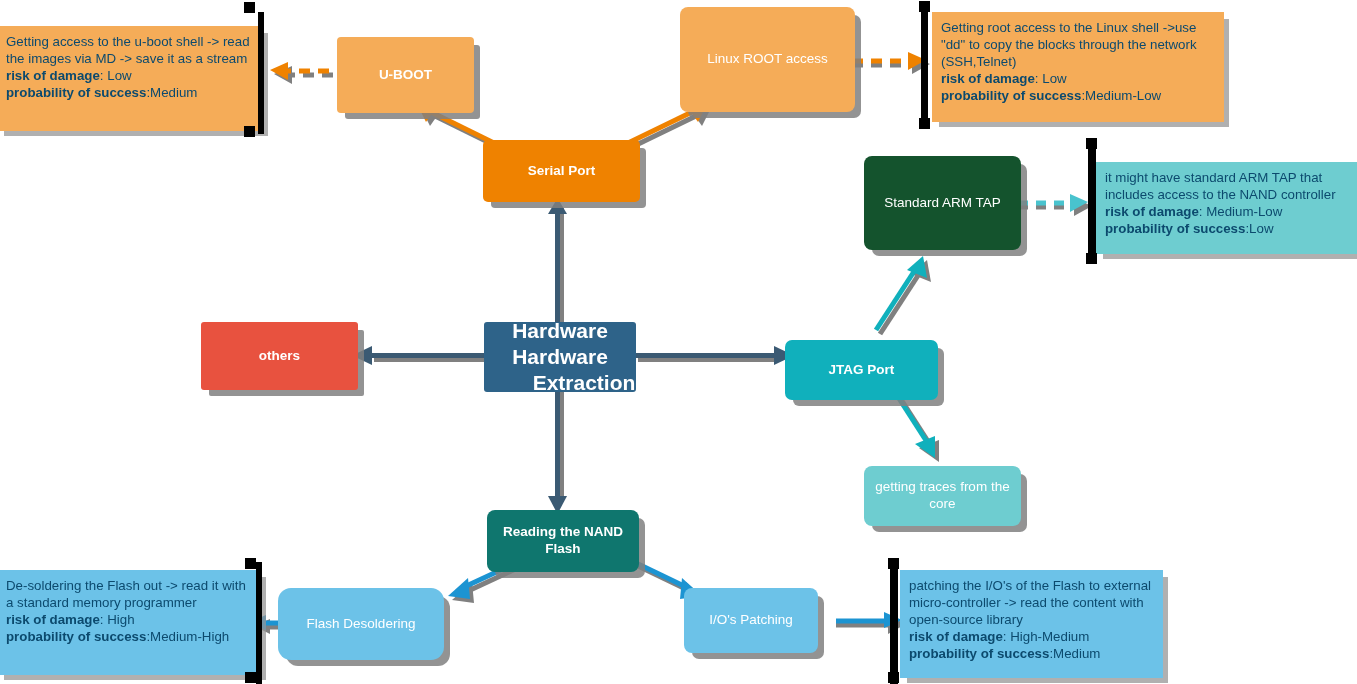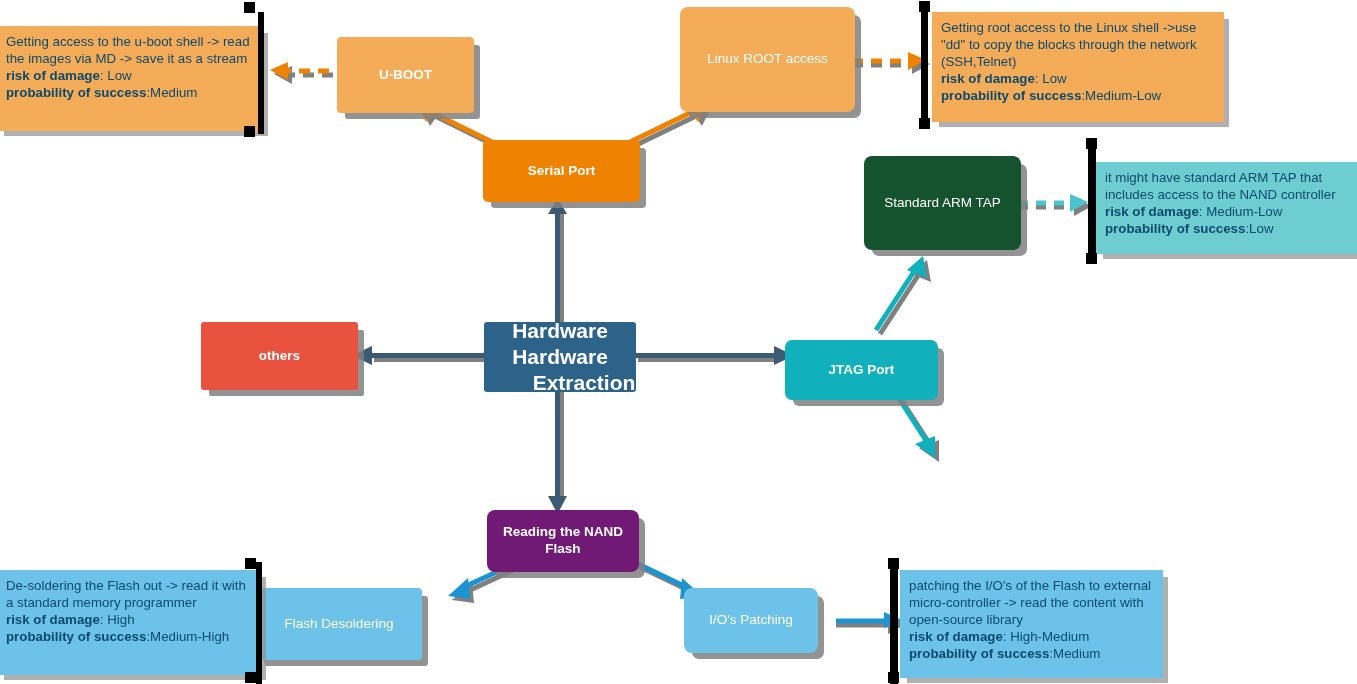--- a/index.html
+++ b/index.html
@@ -235,29 +235,35 @@
   </div>
 
   <div class="node" style="left:785px;top:326px;width:153px;height:60px;background:#10b0bc;border-radius:7px;margin-top:14px;">
     <span>JTAG Port</span>
   </div>
 
   <div class="node plain" style="left:864px;top:156px;width:157px;height:94px;background:#14532d;border-radius:8px;">
     <span>Standard ARM TAP</span>
   </div>
 
-
-  <div class="node" style="left:487px;top:510px;width:152px;height:62px;background:#701a75;border-radius:8px;">
+  <div class="node plain" style="left:864px;top:466px;width:157px;height:60px;background:#6ecdd0;border-radius:8px;">
+    <span style="display:block;">
+      <span style="display:block;">getting traces from the</span>
+      <span style="display:block;">core</span>
+    </span>
+  </div>
+
+  <div class="node" style="left:487px;top:510px;width:152px;height:62px;background:#0f766e;border-radius:8px;">
     <span style="display:block;">
       <span style="display:block;">Reading the NAND</span>
       <span style="display:block;">Flash</span>
     </span>
   </div>
 
-  <div class="node plain" style="left:256px;top:588px;width:166px;height:72px;background:#6cc2e8;border-radius:4px;">
+  <div class="node plain" style="left:278px;top:588px;width:166px;height:72px;background:#6cc2e8;border-radius:13px;">
     <span>Flash Desoldering</span>
   </div>
 
   <div class="node plain" style="left:684px;top:588px;width:134px;height:65px;background:#6cc2e8;border-radius:8px;">
     <span>I/O's Patching</span>
   </div>
 
   <div class="note" style="left:-3px;top:26px;width:266px;height:105px;background:#f5ac58;">
     <span class="ln">Getting access to the u-boot shell -&gt; read</span>
     <span class="ln">the images via MD -&gt; save it as  a stream</span>

